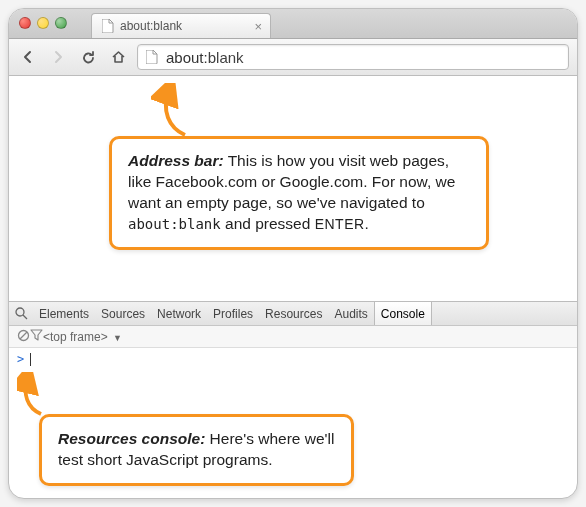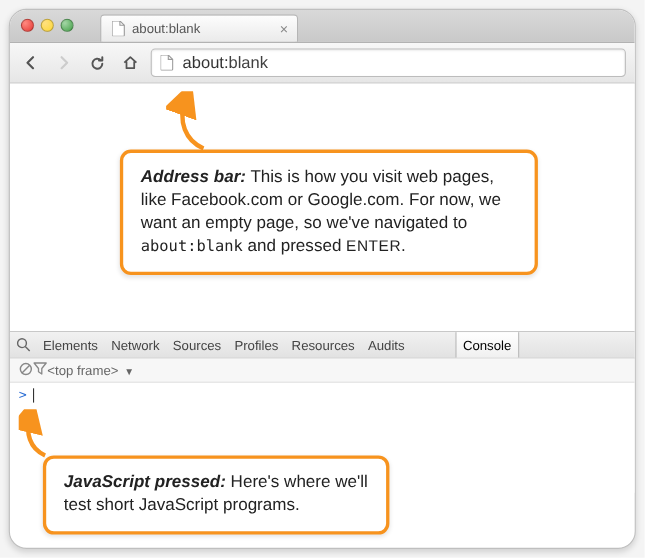--- a/index.html
+++ b/index.html
@@ -126,21 +126,20 @@
     color:#444;
   }
   .dt-tabs .search {
     width:24px; display:flex; justify-content:center; font-size:13px; color:#666;
   }
   .dt-tab { padding: 0 6px; height:100%; display:flex; align-items:center; }
   .dt-tab.active {
     background: linear-gradient(#fff,#f0f0f0);
     border-left:1px solid #bbb; border-right:1px solid #bbb;
     color:#000;
-    margin-left:40px;
   }
   .dt-filter {
     height:22px;
     background:#f7f7f7;
     border-bottom:1px solid #ddd;
     display:flex; align-items:center;
     font-size:12px; color:#666; padding:0 8px;
   }
   .dt-filter .chev { font-size:9px; margin-left:2px; }
   .console {
@@ -236,22 +235,22 @@
 
   <div class="devtools">
     <div class="dt-tabs">
       <div class="search">
         <svg width="13" height="13" viewBox="0 0 13 13">
             <circle cx="5" cy="5" r="4" fill="none" stroke="#666" stroke-width="1.3"></circle>
             <line x1="8" y1="8" x2="12" y2="12" stroke="#666" stroke-width="1.3"></line>
           </svg>
       </div>
       <div class="dt-tab">Elements</div>
+      <div class="dt-tab">Sources</div>
       <div class="dt-tab">Network</div>
-      <div class="dt-tab">Sources</div>
       <div class="dt-tab">Profiles</div>
       <div class="dt-tab">Resources</div>
       <div class="dt-tab">Audits</div>
       <div class="dt-tab active">Console</div>
     </div>
     <div class="dt-filter">
       <span>
         <svg width="13" height="13" viewBox="0 0 13 13">
             <circle cx="6.5" cy="6.5" r="5" fill="none" stroke="#888" stroke-width="1.3"></circle>
             <line x1="3" y1="10" x2="10" y2="3" stroke="#888" stroke-width="1.3"></line>
@@ -275,16 +274,16 @@
 
   <svg class="arrow2" width="36" height="46">
     <defs>
         <marker id="ah2" markerWidth="8" markerHeight="8" refX="4" refY="4" orient="auto">
           <path d="M0 0 L8 4 L0 8 z" fill="#f7931e"></path>
         </marker>
       </defs>
     <path d="M24 42 C 10 36, 6 22, 10 5" fill="none" stroke="#f7931e" stroke-width="4" marker-end="url(#ah2)"></path>
   </svg>
   <div class="callout callout2">
-    <b>JavaScript pressed:</b><span> Here's where we'll test short JavaScript programs.</span>
+    <b>Resources console:</b><span> Here's where we'll test short JavaScript programs.</span>
   </div>
 
 </div>
 
 </body></html>

